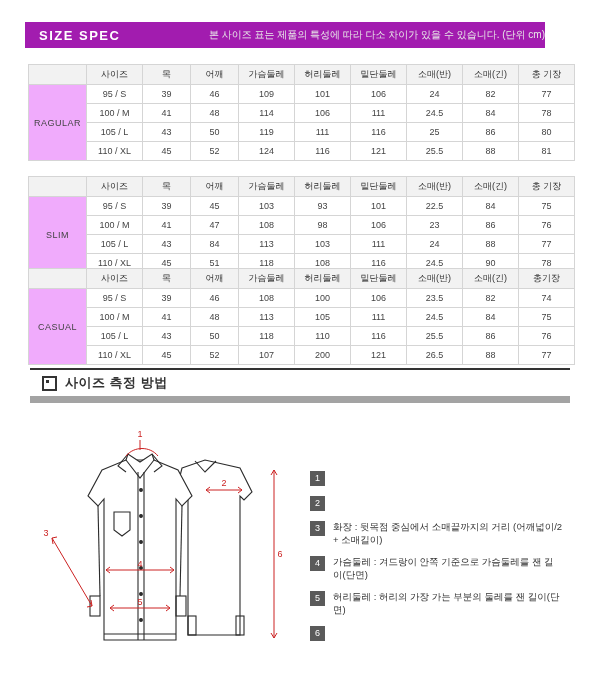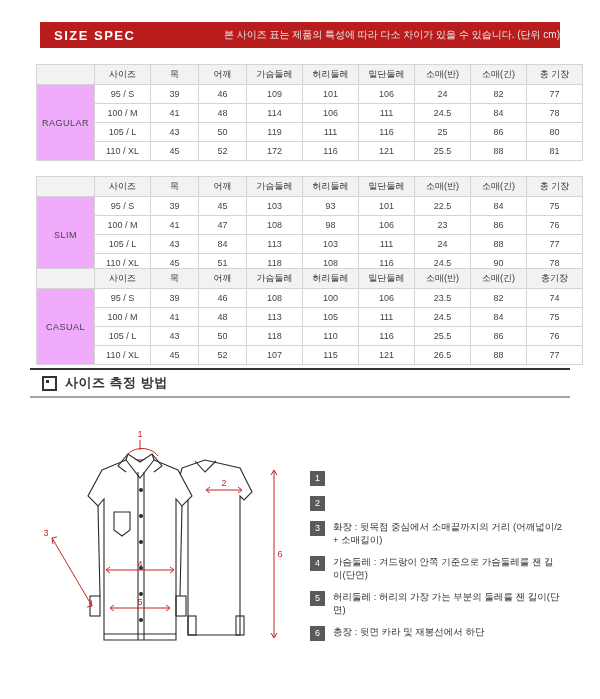--- a/index.html
+++ b/index.html
@@ -16,25 +16,25 @@
   }
   .page {
     position: relative;
     width: 600px;
     height: 699px;
   }
 
   
   .header {
     position: absolute;
-    left: 40px;
+    left: 25px;
     top: 22px;
     width: 520px;
     height: 26px;
-    background: #b91c1c;
+    background: #a21caf;
     display: flex;
     align-items: center;
   }
   .header-title {
     color: #ffffff;
     font-size: 13px;
     letter-spacing: 1.5px;
     margin-left: 14px;
     font-weight: bold;
   }
@@ -42,21 +42,21 @@
     margin-left: auto;
     margin-right: 0;
     color: #e8e8e8;
     font-size: 10px;
     letter-spacing: 0px;
   }
 
   
   .spec-block {
     position: absolute;
-    left: 36px;
+    left: 28px;
     width: 520px;
   }
   table.spec {
     border-collapse: collapse;
     width: 520px;
     table-layout: fixed;
   }
   table.spec td, table.spec th {
     border: 1px solid #d5d5d5;
     font-size: 9px;
@@ -94,21 +94,21 @@
   col.c-n     { width: 48px; }
   col.c-w     { width: 56px; }
 
   
   .section2 {
     position: absolute;
     left: 30px;
     top: 368px;
     width: 540px;
     border-top: 2px solid #333333;
-    border-bottom: 2px solid #a3a3a3;
+    border-bottom: 7px solid #a3a3a3;
     height: 26px;
     display: flex;
     align-items: center;
   }
   .sq-icon {
     display: inline-block;
     width: 11px;
     height: 11px;
     border: 2px solid #333333;
     position: relative;
@@ -239,21 +239,21 @@
           <td>111</td>
           <td>116</td>
           <td>25</td>
           <td>86</td>
           <td>80</td>
         </tr>
         <tr>
           <td class="sizecell">110 / XL</td>
           <td>45</td>
           <td>52</td>
-          <td>172</td>
+          <td>124</td>
           <td>116</td>
           <td>121</td>
           <td>25.5</td>
           <td>88</td>
           <td>81</td>
         </tr>
       </tbody>
     </table>
   </div>
 
@@ -396,21 +396,21 @@
           <td>116</td>
           <td>25.5</td>
           <td>86</td>
           <td>76</td>
         </tr>
         <tr>
           <td class="sizecell">110 / XL</td>
           <td>45</td>
           <td>52</td>
           <td>107</td>
-          <td>115</td>
+          <td>200</td>
           <td>121</td>
           <td>26.5</td>
           <td>88</td>
           <td>77</td>
         </tr>
       </tbody>
     </table>
   </div>
 
   <div class="section2">
@@ -499,17 +499,16 @@
     <div class="legend-row">
       <span class="legend-num">4</span>
       <span class="legend-text">가슴둘레 : 겨드랑이 안쪽 기준으로 가슴둘레를 잰 길이(단면)</span>
     </div>
     <div class="legend-row">
       <span class="legend-num">5</span>
       <span class="legend-text">허리둘레 : 허리의 가장 가는 부분의 둘레를 잰 길이(단면)</span>
     </div>
     <div class="legend-row">
       <span class="legend-num">6</span>
-      <span class="legend-text">총장 : 뒷면 카라 및 재봉선에서 하단</span>
     </div>
   </div>
 
 </div>
 
 </body></html>

